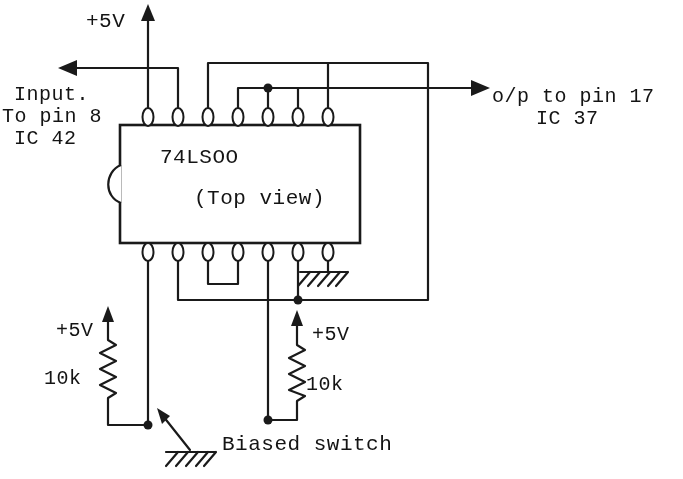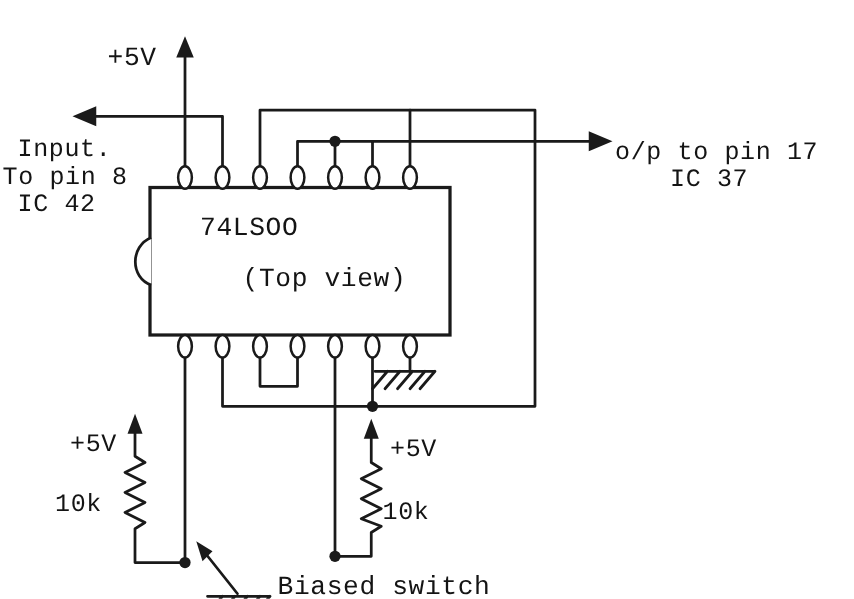--- a/index.html
+++ b/index.html
@@ -8,21 +8,20 @@
     background: #ffffff;
     width: 683px;
     height: 479px;
     overflow: hidden;
   }
   .canvas {
     position: relative;
     width: 683px;
     height: 386px;
     background: #ffffff;
-    margin-top: 25px;
   }
   svg { display: block; }
   .wire {
     fill: none;
     stroke: #1a1a1a;
     stroke-width: 2.2;
     stroke-linejoin: round;
     stroke-linecap: round;
   }
   .ic-body {

